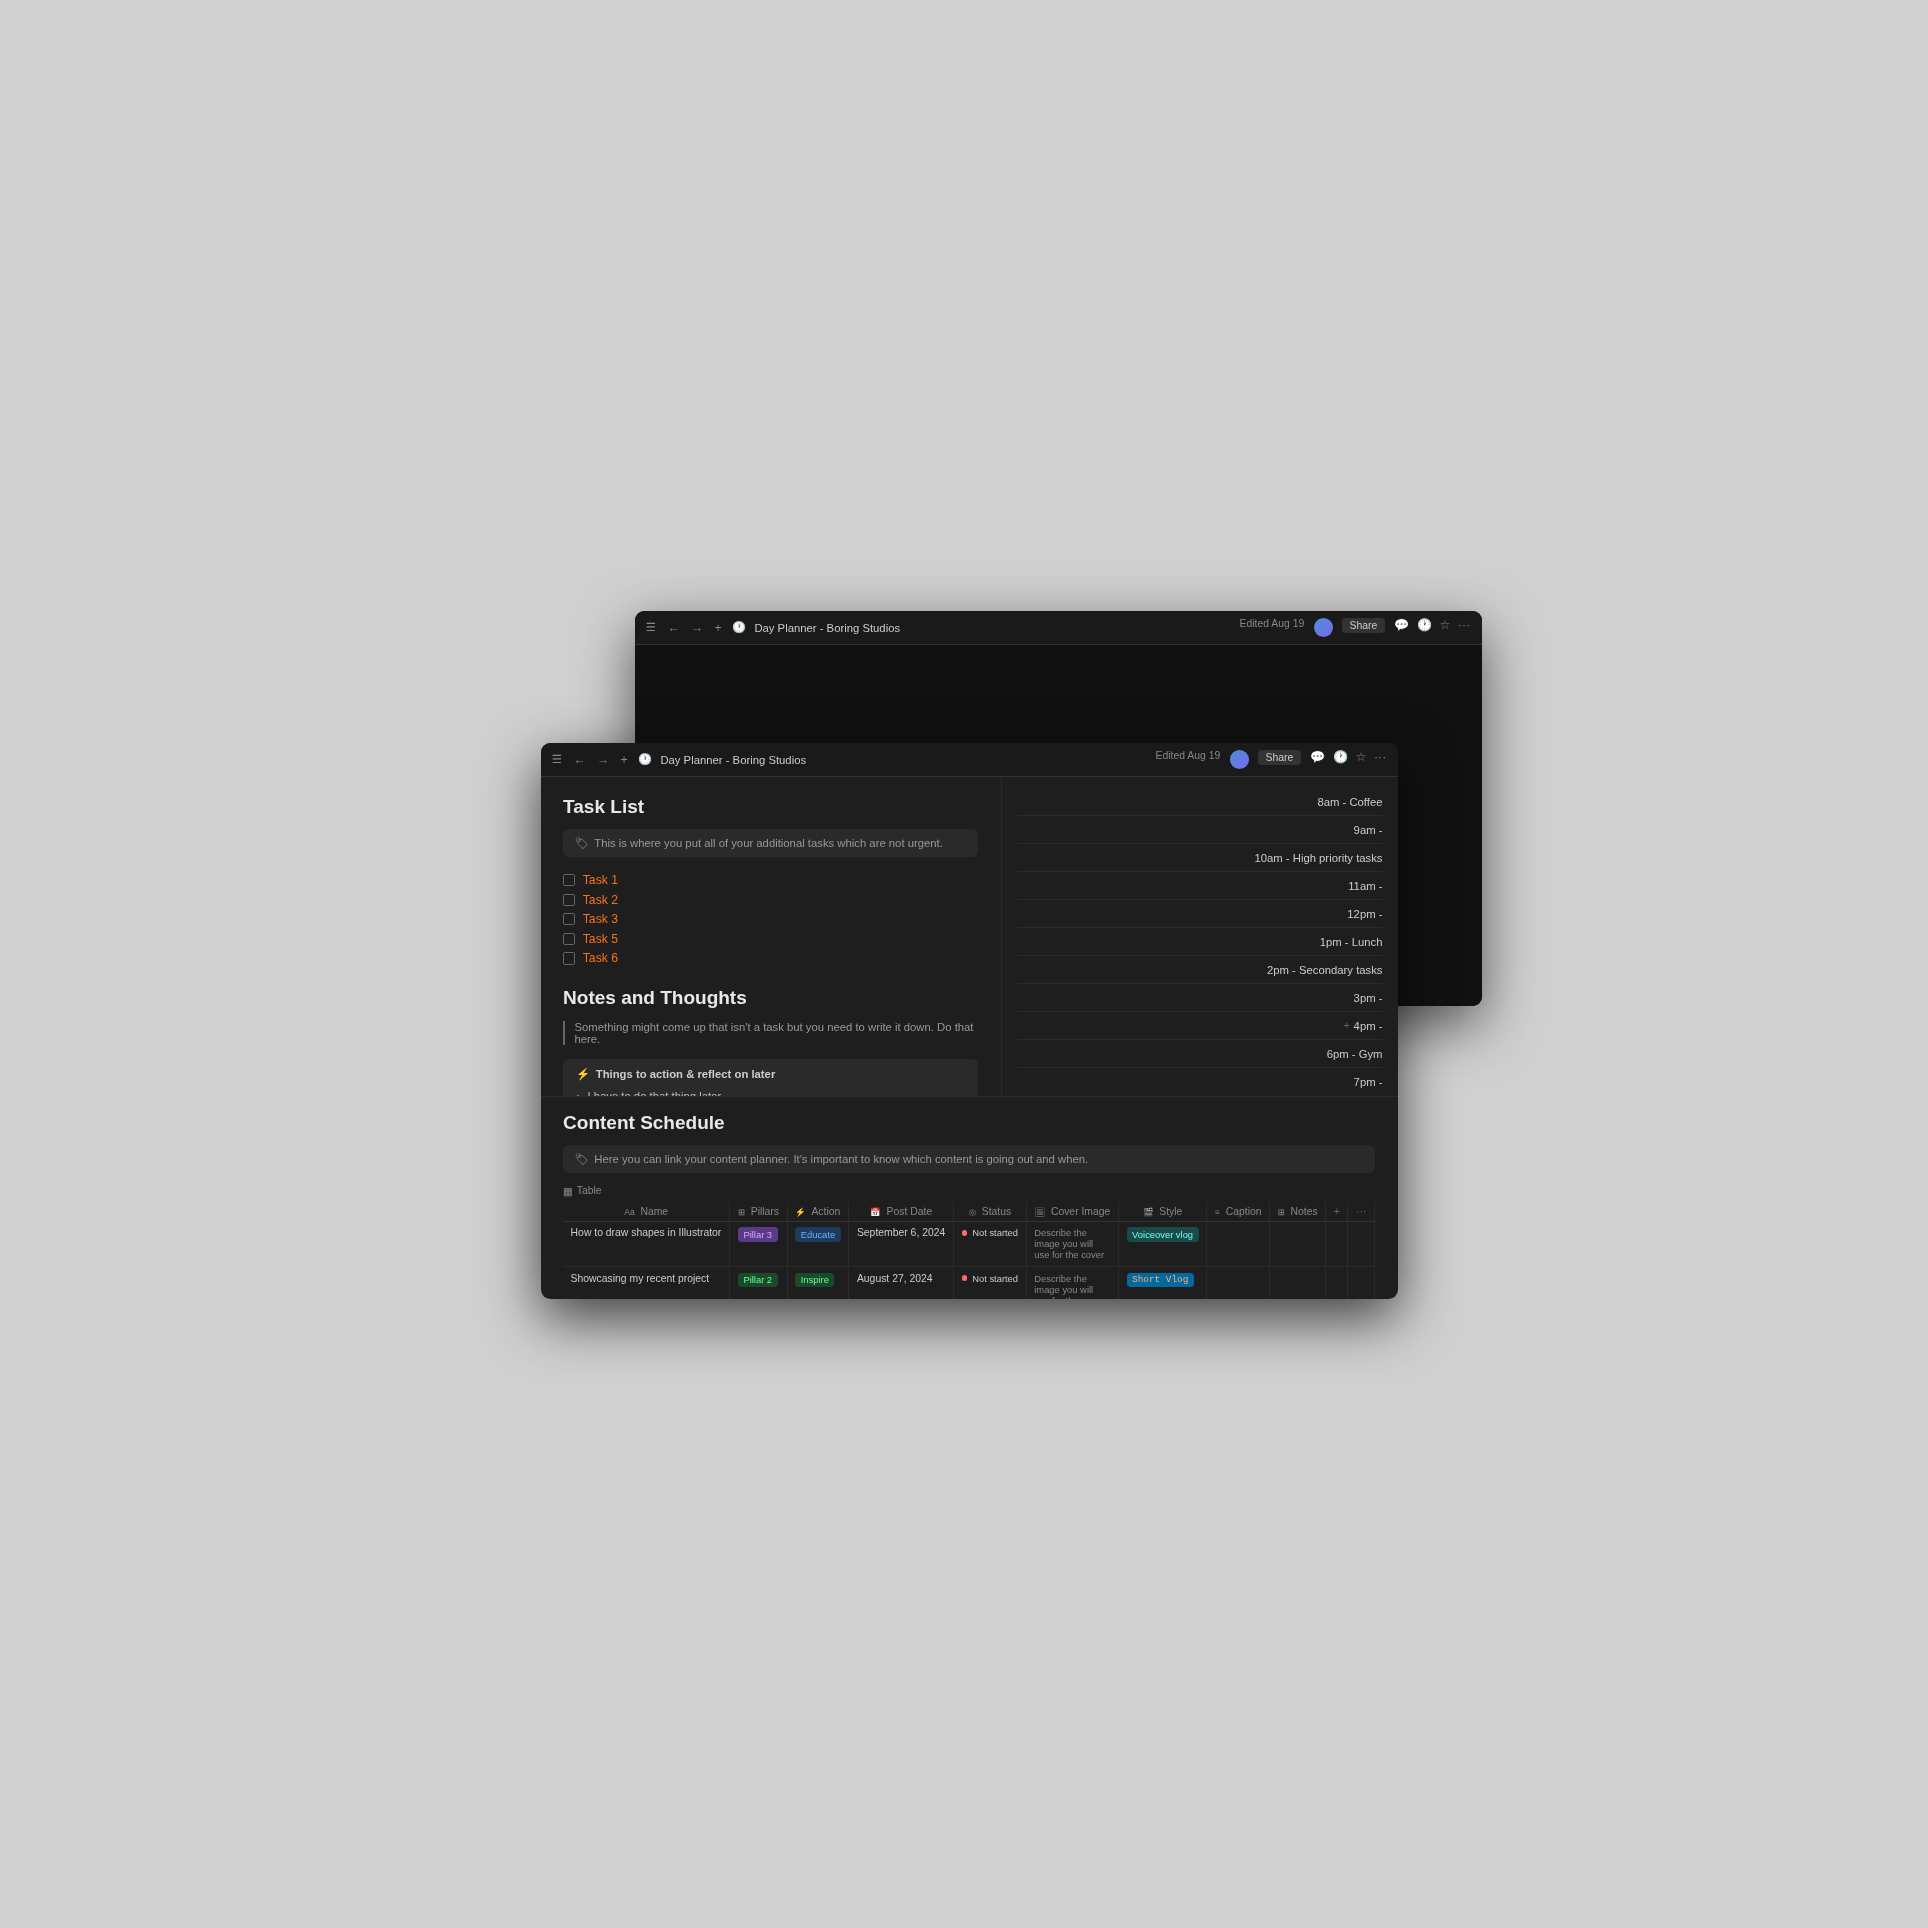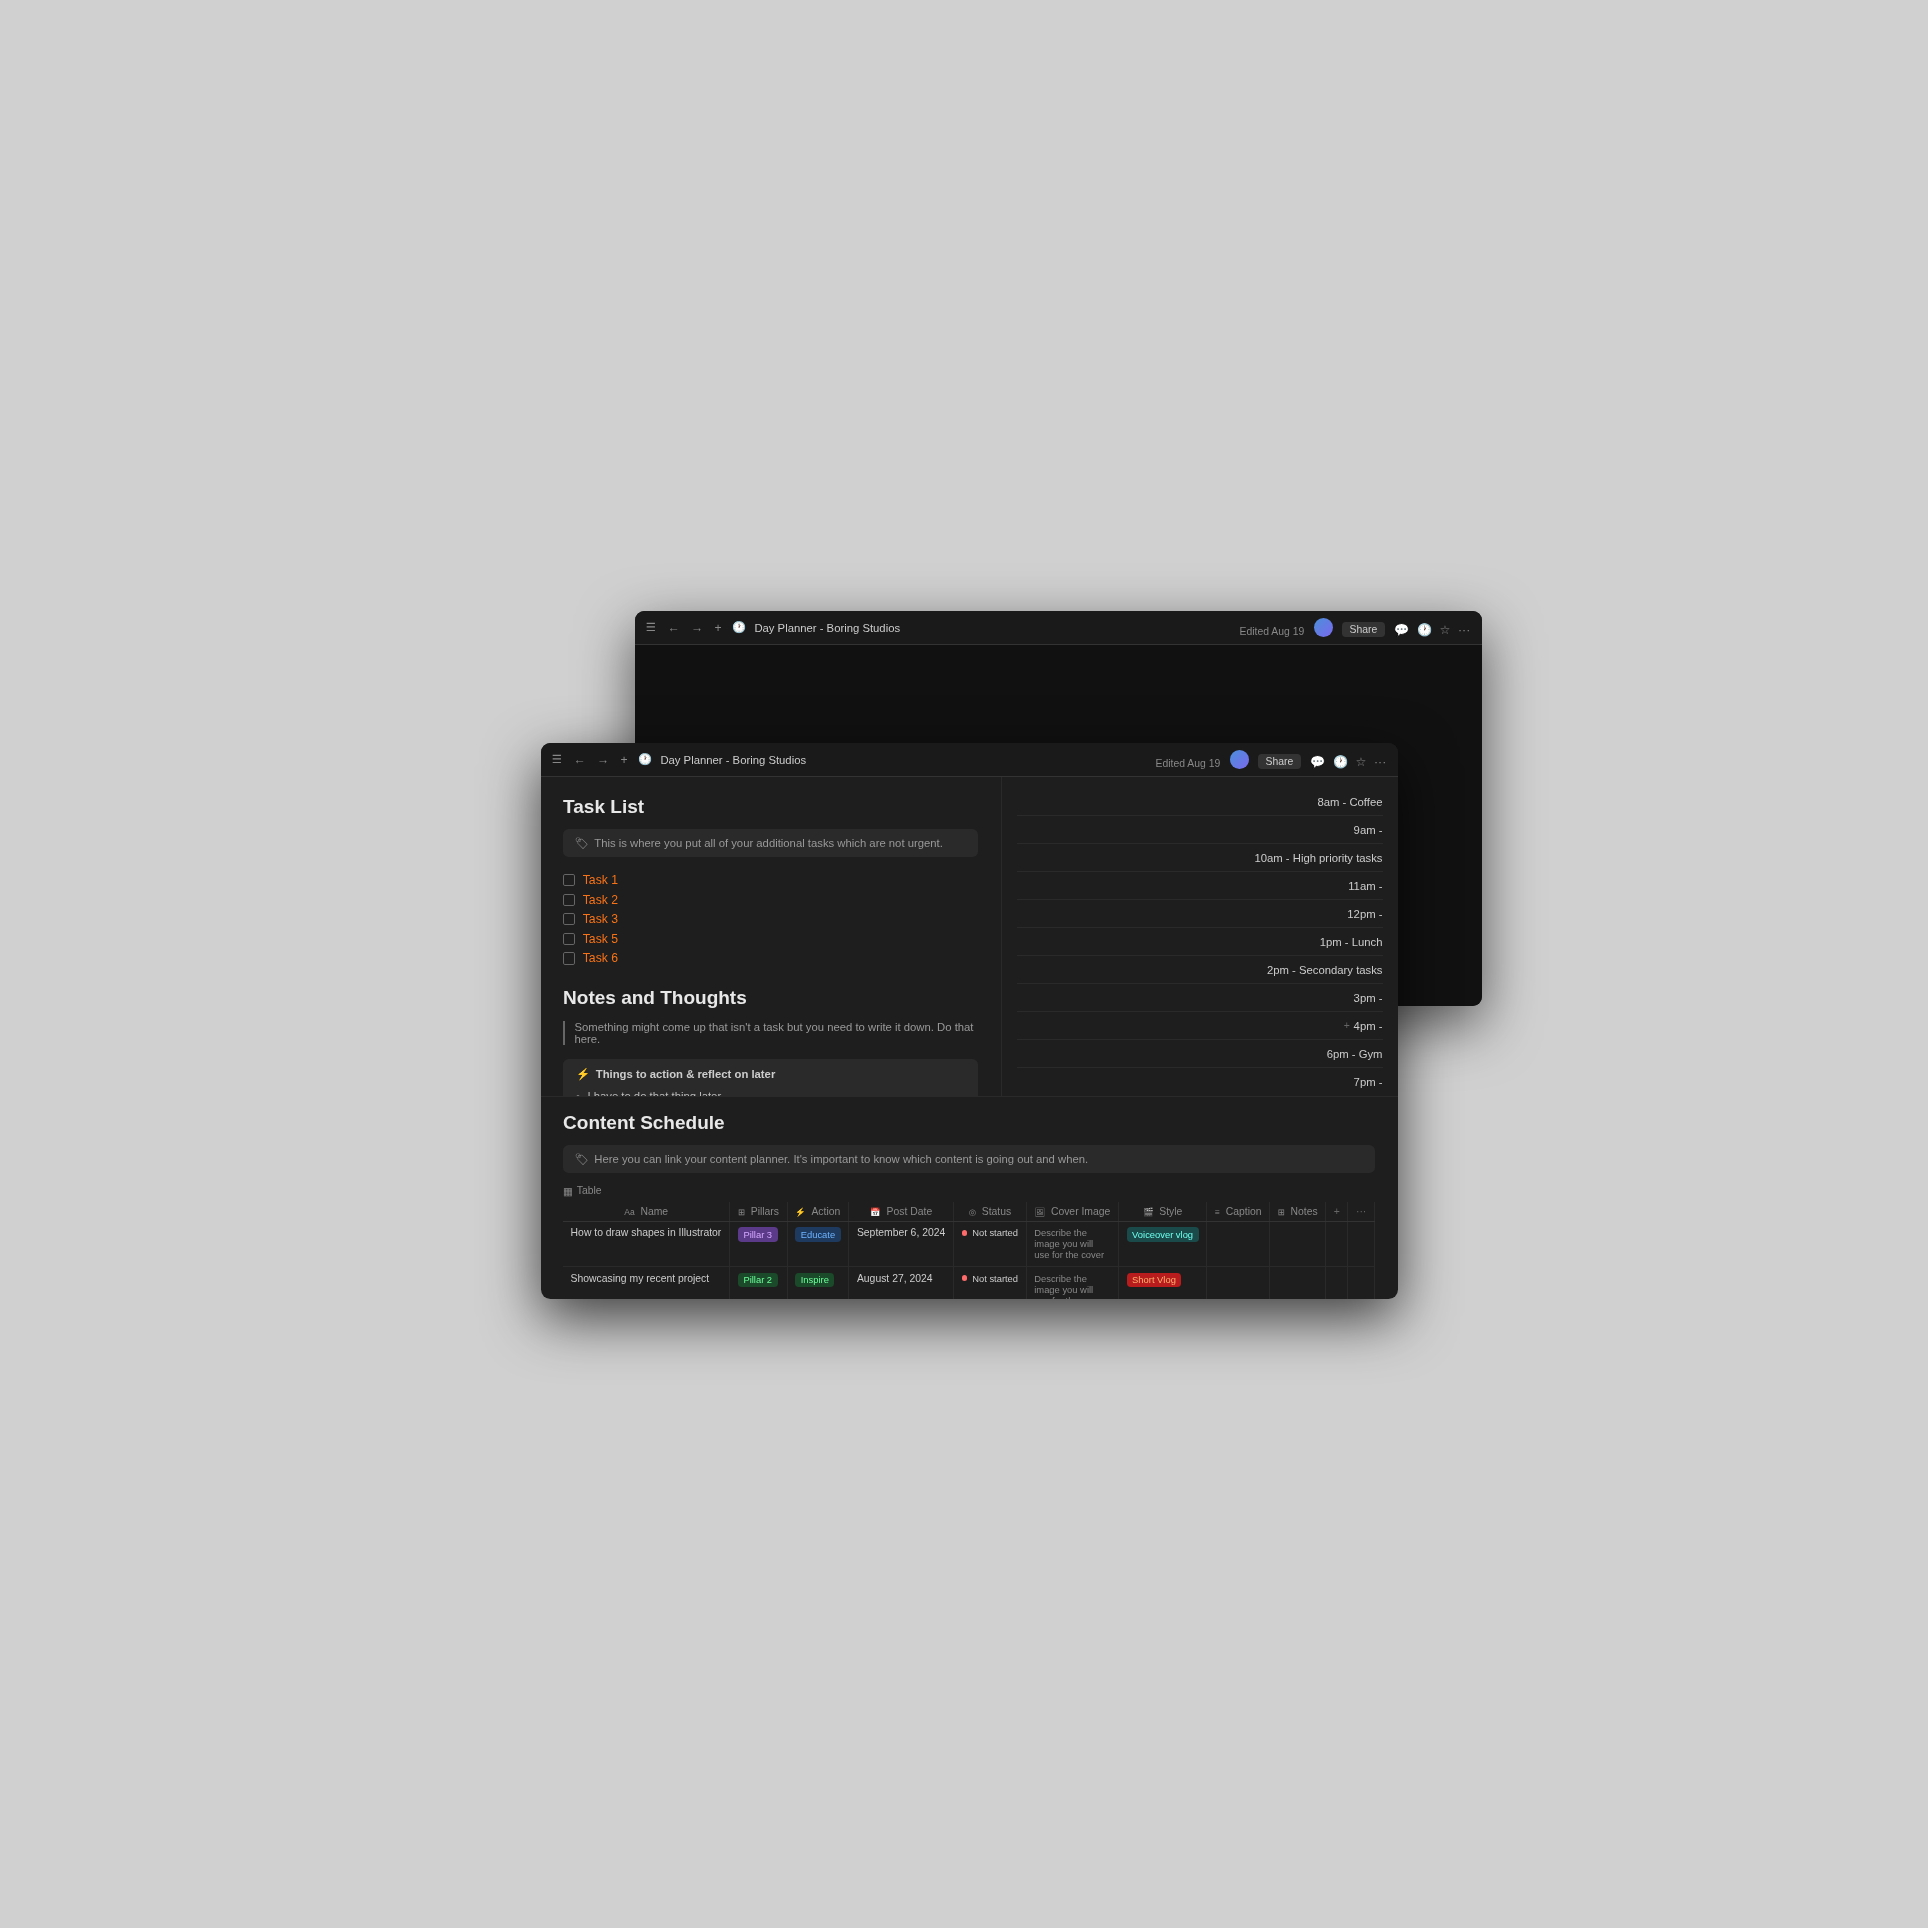--- a/index.html
+++ b/index.html
@@ -78,21 +78,21 @@
     }
 
     .titlebar-title {
       font-size: 11.3px;
       color: #ccc;
       flex: 1;
     }
 
     .titlebar-right {
       display: flex;
-      align-items: flex-end;
+      align-items: flex-start;
       gap: 9.4px;
       font-size: 10.4px;
       color: #888;
     }
 
     .titlebar-avatar {
       width: 19px;
       height: 19px;
       border-radius: 50%;
       background: linear-gradient(135deg, #4a90d9, #7b68ee);
@@ -309,21 +309,21 @@
     .badge {
       display: inline-block;
       border-radius: 3.8px;
       padding: 1.9px 5.6px;
       font-size: 9.4px;
       font-weight: 500;
     }
 
     .badge-purple { background: #5c3a8a; color: #d4a8ff; }
     .badge-blue-dark { background: #1e3a5f; color: #6db3ff; }
-    .badge-orange { background: #b91c1c; color: #ffb070; }
+    .badge-orange { background: #0369a1; color: #ffb070; font-family: Liberation Mono, monospace; }
     .badge-green { background: #1a4a2a; color: #6dff9a; }
     .badge-teal { background: #1a4a4a; color: #6dffee; }
 
     .not-started {
       display: flex;
       align-items: center;
       gap: 5px;
       font-size: 9.4px;
     }
 

